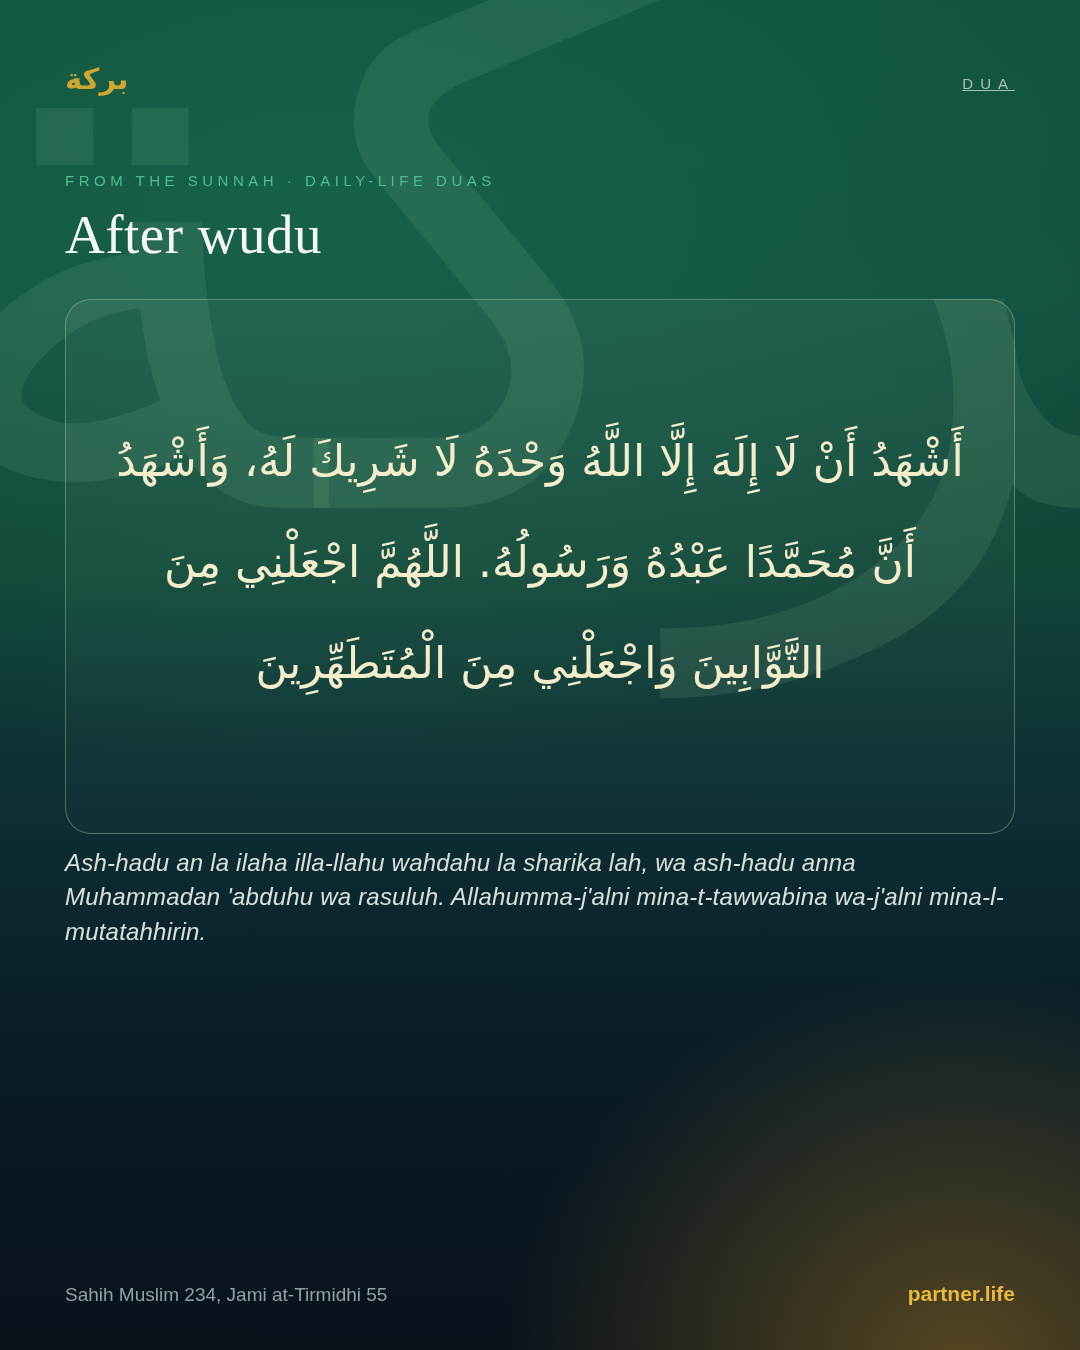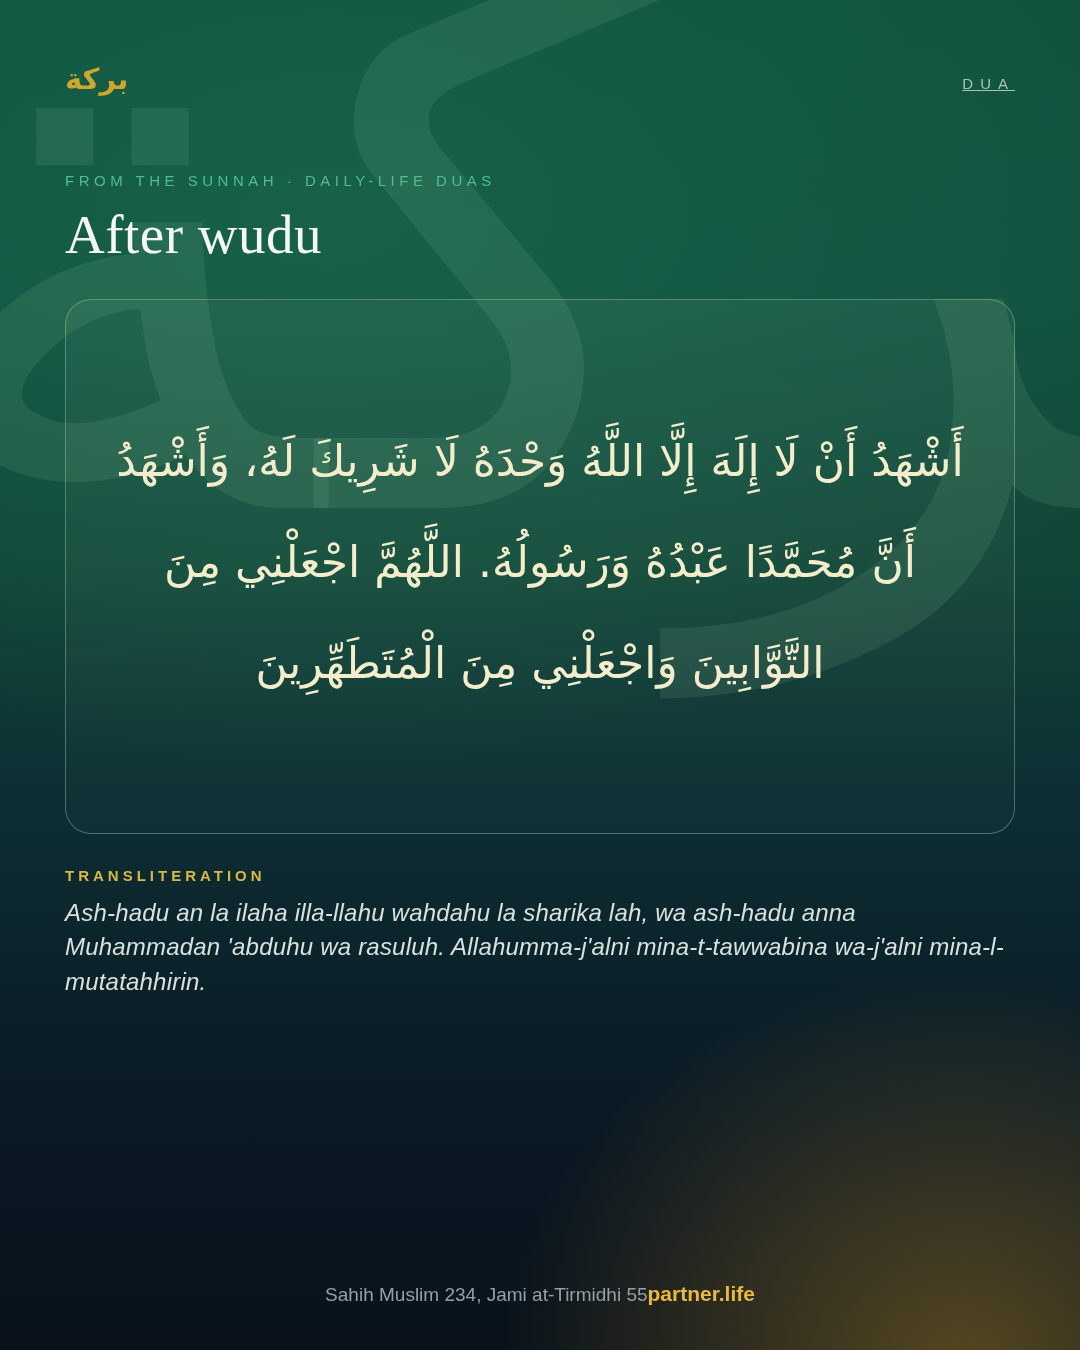--- a/index.html
+++ b/index.html
@@ -124,21 +124,21 @@
     letter-spacing: 0.2px;
   }
 
   
   .footer {
     position: absolute;
     left: 65px;
     right: 65px;
     bottom: 44px;
     display: flex;
-    justify-content: center;
+    justify-content: space-between;
     align-items: baseline;
     z-index: 3;
   }
   .source { color: #92a1a5; font-size: 19px; }
   .site-link { color: #e8b93c; font-size: 21px; font-weight: 600; }
 </style>
 </head>
 <body>
 
 <div class="poster">
@@ -155,21 +155,20 @@
     </div>
 
     <div class="eyebrow">FROM THE SUNNAH · DAILY-LIFE DUAS</div>
 
     <h1 class="title">After wudu</h1>
 
     <div class="dua-card">
       <div class="arabic-text" lang="ar" dir="rtl">أَشْهَدُ أَنْ لَا إِلَهَ إِلَّا اللَّهُ وَحْدَهُ لَا شَرِيكَ لَهُ، وَأَشْهَدُ أَنَّ مُحَمَّدًا عَبْدُهُ وَرَسُولُهُ. اللَّهُمَّ اجْعَلْنِي مِنَ التَّوَّابِينَ وَاجْعَلْنِي مِنَ الْمُتَطَهِّرِينَ</div>
     </div>
 
-    <div class="section-label">TRANSLITERATION</div>
     <p class="translit-text">Ash-hadu an la ilaha illa-llahu wahdahu la sharika lah, wa ash-hadu anna Muhammadan 'abduhu wa rasuluh. Allahumma-j'alni mina-t-tawwabina wa-j'alni mina-l-mutatahhirin.</p>
 
 
   </div>
 
   <div class="footer">
     <span class="source">Sahih Muslim 234, Jami at-Tirmidhi 55</span>
     <span class="site-link">partner.life</span>
   </div>
 

